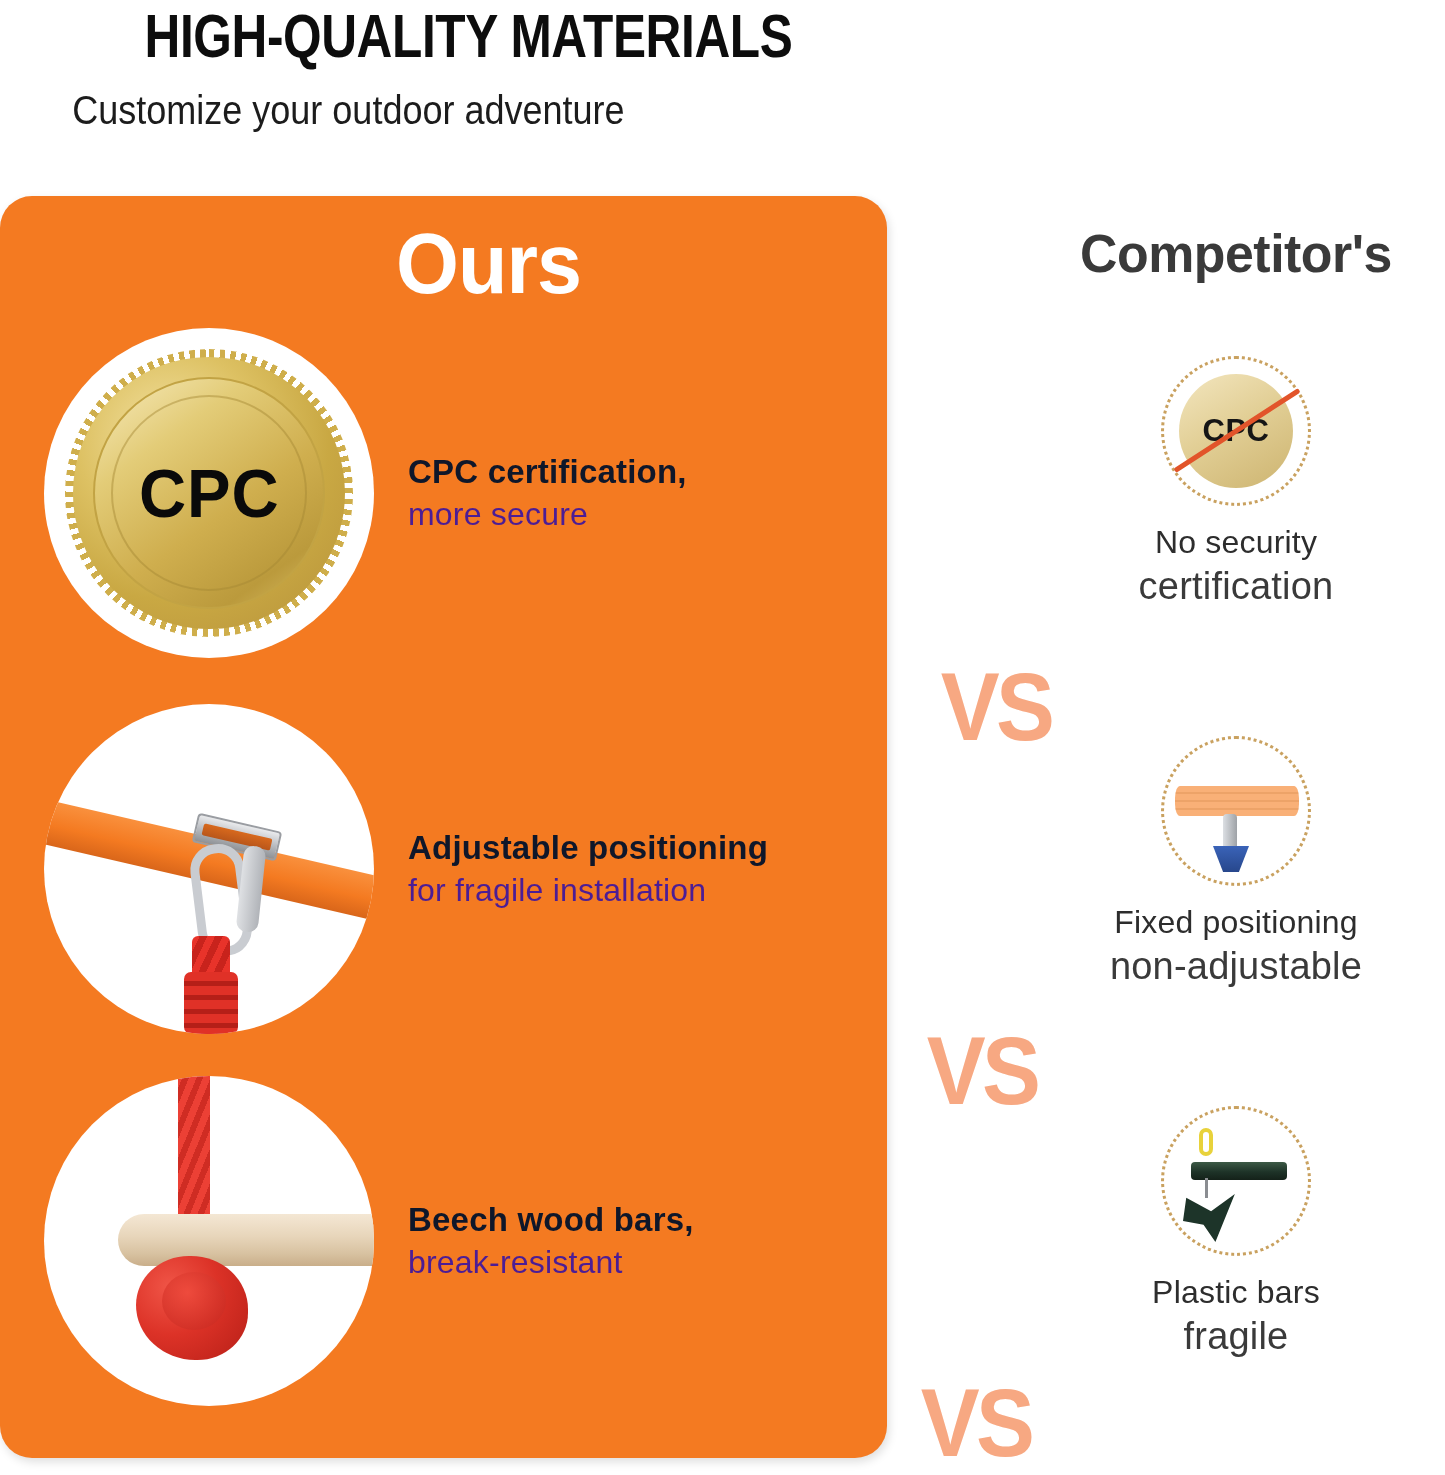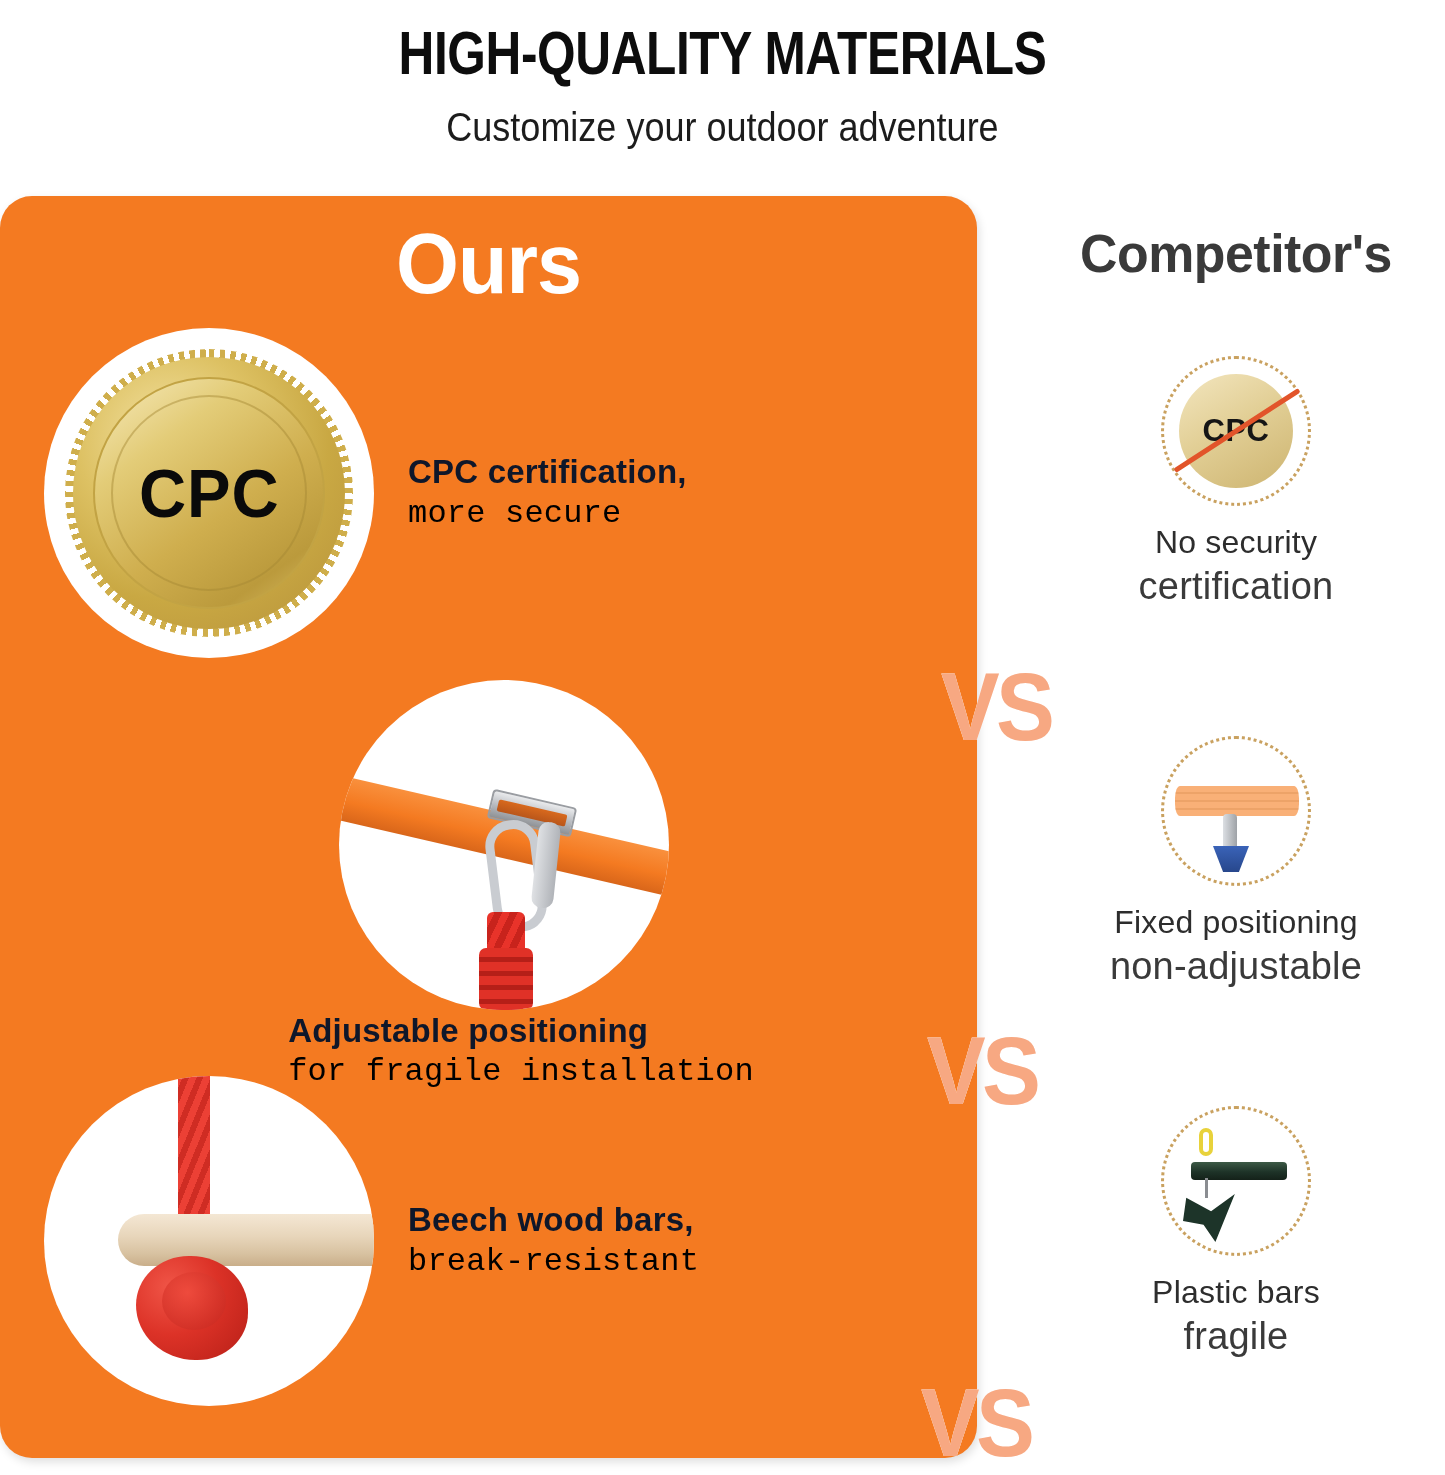--- a/index.html
+++ b/index.html
@@ -4,21 +4,21 @@
 <style>
   * { margin:0; padding:0; box-sizing:border-box; }
   html,body{ background:#ffffff; }
   body{
     width:1445px; height:1475px;
     font-family:"Liberation Sans", sans-serif;
     position:relative; overflow:hidden;
   }
 
   
-  .header{ width:100%; padding-top:20px; text-align:center; }
+  .header{ width:100%; padding-top:3px; }
   .title{
     font-family:"Liberation Sans", sans-serif;
     font-weight:bold;
     font-size:62px;
     letter-spacing:-0.5px;
     color:#0d0d0d;
     transform:scaleX(0.80);
     line-height:1.05;
   }
   .subtitle{
@@ -31,41 +31,41 @@
 
   
   .compare{
     position:absolute; left:0; top:196px;
     width:1445px; height:1279px;
   }
 
   
   .ours-panel{
     position:absolute; left:0; top:0;
-    width:977px; height:1262px;
+    width:887px; height:1262px;
     background:#f47a21;
     border-radius:32px;
     box-shadow:2px 4px 10px rgba(0,0,0,0.13);
   }
   .ours-title{
     position:absolute; left:0; top:18px; width:977px;
     text-align:center;
     font-size:86px; font-weight:bold;
     color:#ffffff;
     letter-spacing:-1px;
     transform:scaleX(0.94);
   }
 
   
   .feature{
     position:absolute; left:44px; width:920px; height:330px;
     display:flex; align-items:center;
   }
   .feature.f1{ top:132px; }
-  .feature.f2{ top:484px;flex-direction:column; }
+  .feature.f2{ top:508px; }
   .feature.f3{ top:880px; }
 
   .photo-circle{
     width:330px; height:330px; flex:0 0 330px;
     border-radius:50%;
     background:#ffffff;
     position:relative;
     overflow:hidden;
   }
   .dot-ring{
@@ -74,22 +74,22 @@
     border-radius:50%;
     border:3px dotted rgba(255,255,255,0.92);
     pointer-events:none;
   }
   .feature-text{ margin-left:34px; }
   .ftl1{
     font-size:33px; font-weight:bold; color:#0f172a;
     line-height:1.28; letter-spacing:0.2px;
   }
   .ftl2{
-    font-size:32px; font-weight:400; color:#000000;
-    line-height:1.28; letter-spacing:0.2px;font-family:Liberation Mono, monospace;
+    font-size:32px; font-weight:400; color:#4c1d95;
+    line-height:1.28; letter-spacing:0.2px;
   }
 
   
   .cpc-badge{
     position:absolute; left:50%; top:50%;
     transform:translate(-50%,-50%);
     width:272px; height:272px;
   }
   .serrate{
     position:absolute; inset:0; border-radius:50%;

